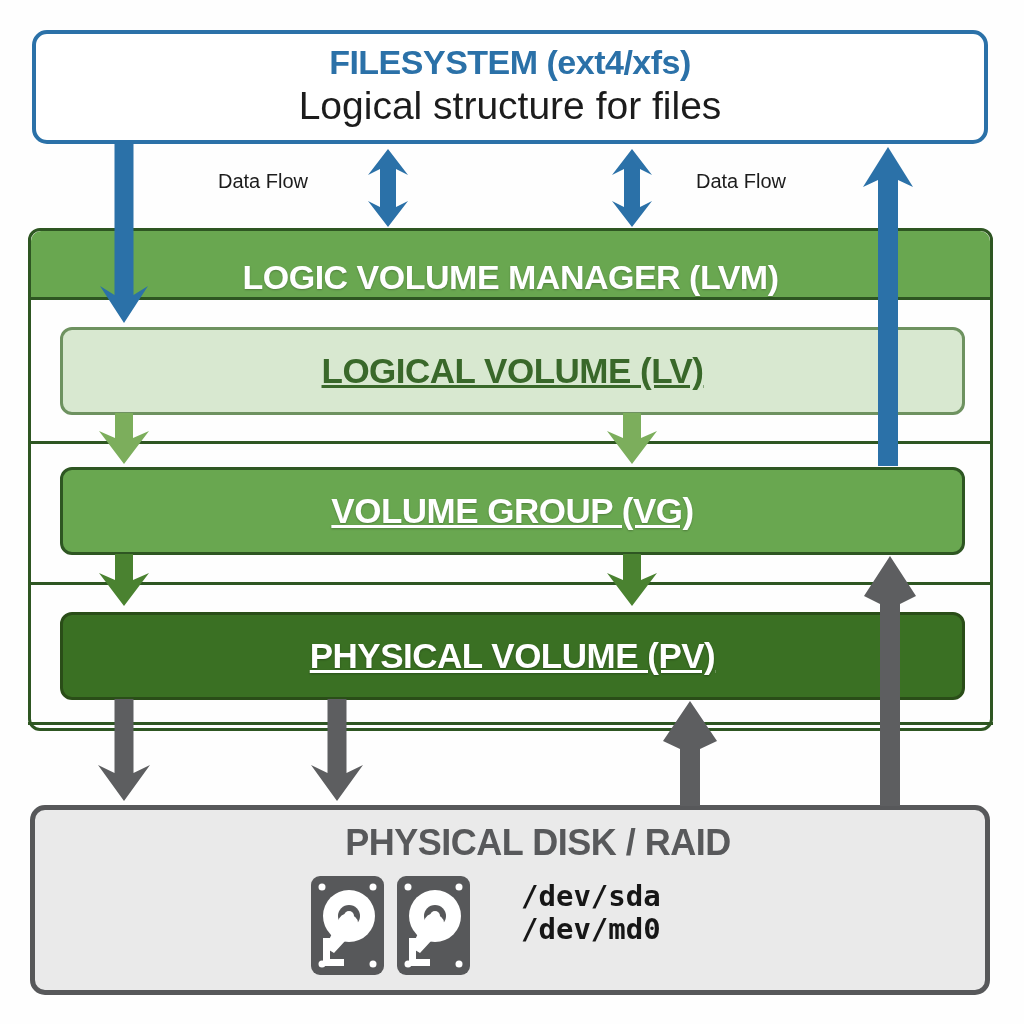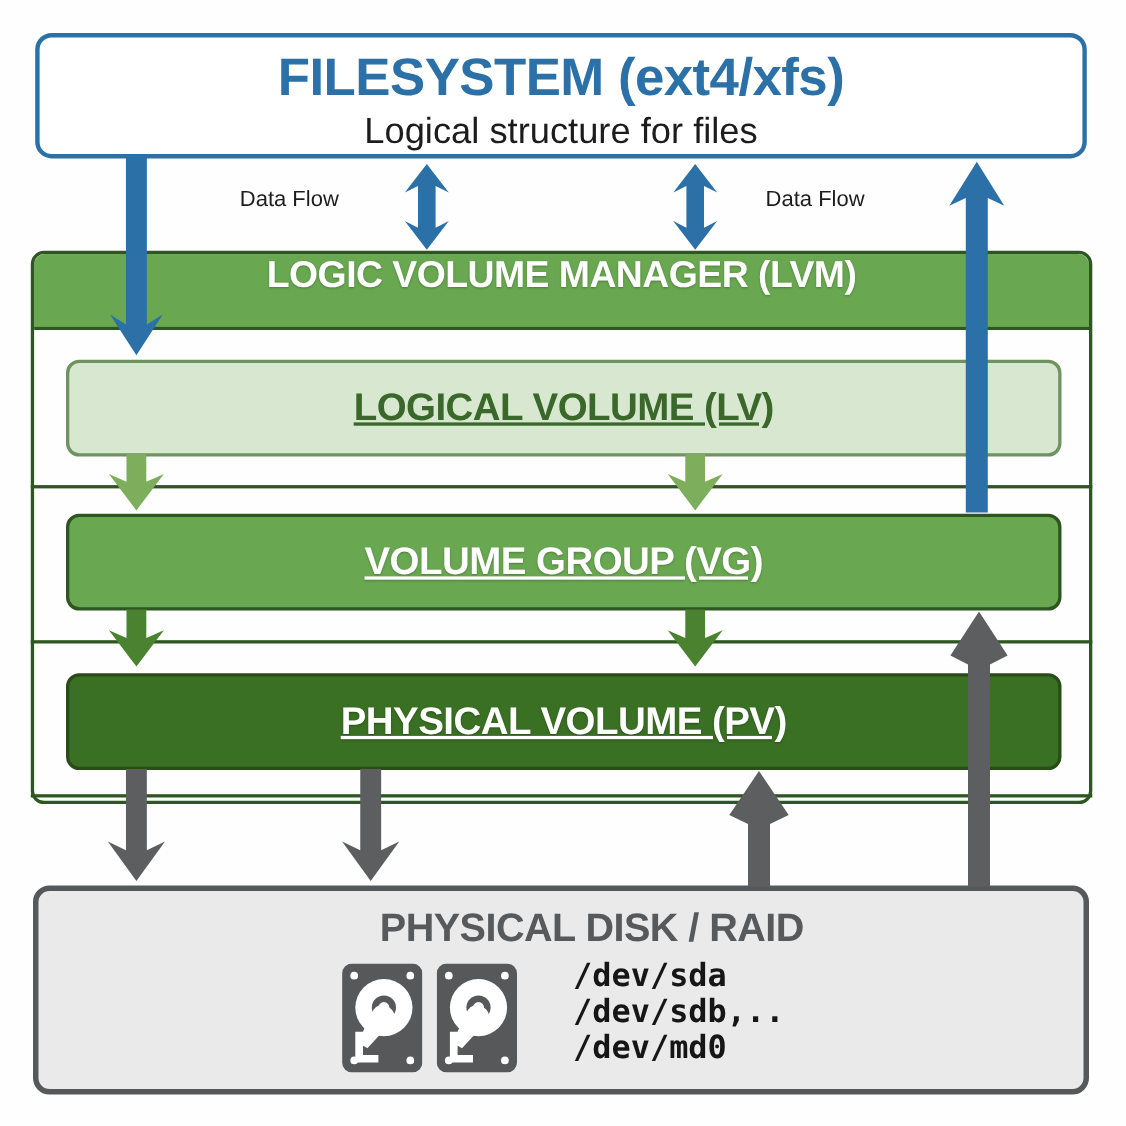--- a/index.html
+++ b/index.html
@@ -10,32 +10,32 @@
     --text-dark:#1c1c1c; --lv-text:#39682a; --dev-text:#161616;
   }
   html,body{margin:0;padding:0;background:#fff;}
   .canvas{position:relative;width:1024px;height:1024px;background:#fefefe;overflow:hidden;
           font-family:"Liberation Sans",sans-serif;}
   .abs{position:absolute;box-sizing:border-box;}
 
   
   .fs-box{left:32px;top:30px;width:956px;height:114px;background:#fff;
           border:4px solid var(--blue);border-radius:15px;z-index:2;text-align:center;}
-  .fs-title{margin-top:9px;font-size:48px;font-weight:bold;color:var(--blue);letter-spacing:-.5px;}
-  .fs-sub{margin-top:2px;font-size:33px;color:var(--text-dark);}
+  .fs-title{margin-top:9px;font-size:34px;font-weight:bold;color:var(--blue);letter-spacing:-.5px;}
+  .fs-sub{margin-top:2px;font-size:39px;color:var(--text-dark);}
 
   
   .df-label{top:170px;font-size:20px;color:var(--text-dark);z-index:2;}
   .df-left{left:181px;width:164px;text-align:center;}
   .df-right{left:677px;width:128px;text-align:center;}
 
   
   .lvm-header{left:31px;top:231px;width:959px;height:69px;background:var(--green-mid);
               border-bottom:3px solid var(--green-border);border-radius:10px 10px 0 0;
-              z-index:1;display:flex;align-items:flex-start;justify-content:center;}
+              z-index:1;display:flex;align-items:flex-end;justify-content:center;}
   .lvm-header span{color:#fff;font-size:34px;font-weight:bold;letter-spacing:-.5px;
                    text-shadow:0 1px 2px rgba(0,0,0,.25);}
   .lvm-outline{left:28px;top:228px;width:965px;height:503px;border:3px solid var(--green-border);
                border-radius:12px;background:transparent;z-index:3;pointer-events:none;}
   .divider{left:28px;width:965px;height:3px;background:var(--green-border);z-index:1;}
   .div-1{top:441px;} .div-2{top:582px;} .div-3{top:722px;}
 
   .layer-box{left:60px;width:905px;height:88px;border-radius:12px;z-index:2;
              display:flex;align-items:center;justify-content:center;
              font-size:35px;font-weight:bold;letter-spacing:-.5px;text-decoration:underline;}
@@ -45,21 +45,21 @@
           text-shadow:0 1px 2px rgba(0,0,0,.25);}
   .pv-box{top:612px;background:var(--green-dark);border:3px solid var(--pv-border);color:#fff;
           text-shadow:0 1px 2px rgba(0,0,0,.3);}
 
   
   .disk-box{left:30px;top:805px;width:960px;height:190px;background:var(--disk-fill);
             border:5px solid var(--disk-border);border-radius:15px;z-index:2;}
   .disk-title{position:absolute;left:0;top:12px;width:100%;text-align:center;
               font-size:36px;font-weight:bold;color:var(--disk-text);letter-spacing:-.5px;padding-left:28px;}
   .disk-icons{position:absolute;left:276px;top:66px;display:flex;gap:13px;}
-  .dev-list{position:absolute;left:486px;top:60px;font-family:"DejaVu Sans Mono",monospace;
+  .dev-list{position:absolute;left:486px;top:70px;font-family:"DejaVu Sans Mono",monospace;
             font-weight:bold;font-size:29px;line-height:33px;color:var(--dev-text);}
 
   
   .arrows{left:0;top:0;width:1024px;height:1024px;z-index:4;pointer-events:none;}
   .a-blue{fill:var(--blue);} .a-glight{fill:var(--green-arrow-light);}
   .a-gdark{fill:var(--green-arrow-dark);} .a-gray{fill:var(--gray);}
 </style>
 </head>
 <body>
 
@@ -109,21 +109,20 @@
           <circle cx="62" cy="88" r="3.5" fill="#fff"></circle>
         <circle cx="38" cy="40" r="26" fill="#fff"></circle>
         <circle cx="38" cy="40" r="11" fill="var(--disk-border)"></circle>
         <circle cx="38" cy="40" r="5" fill="#fff"></circle>
         <path d="M46 52 Q50 43 41 39 Q31 35 27 45 L16 68 Q14 72 18 74 L23 77 Z" fill="#fff"></path>
         <path d="M12 62 L19 62 L19 83 L33 83 L33 90 L12 90 Z" fill="#fff"></path>
       </svg>
     </div>
     <div class="dev-list">
       <div>/dev/sda</div>
-      <div>/dev/sdb,..</div>
       <div>/dev/md0</div>
     </div>
   </div>
 
   <svg class="abs arrows" viewBox="0 0 1024 1024">
 
     <path class="a-blue" d="M114.5 143 L114.5 295 L100 286 L124 323 L148 286 L133.5 295 L133.5 143 Z"></path>
 
     <path class="a-blue" d="M388 149 L368 175 L380 169 L380 207 L368 201 L388 227 L408 201 L396 207 L396 169 L408 175 Z"></path>
     <path class="a-blue" d="M632 149 L612 175 L624 169 L624 207 L612 201 L632 227 L652 201 L640 207 L640 169 L652 175 Z"></path>

